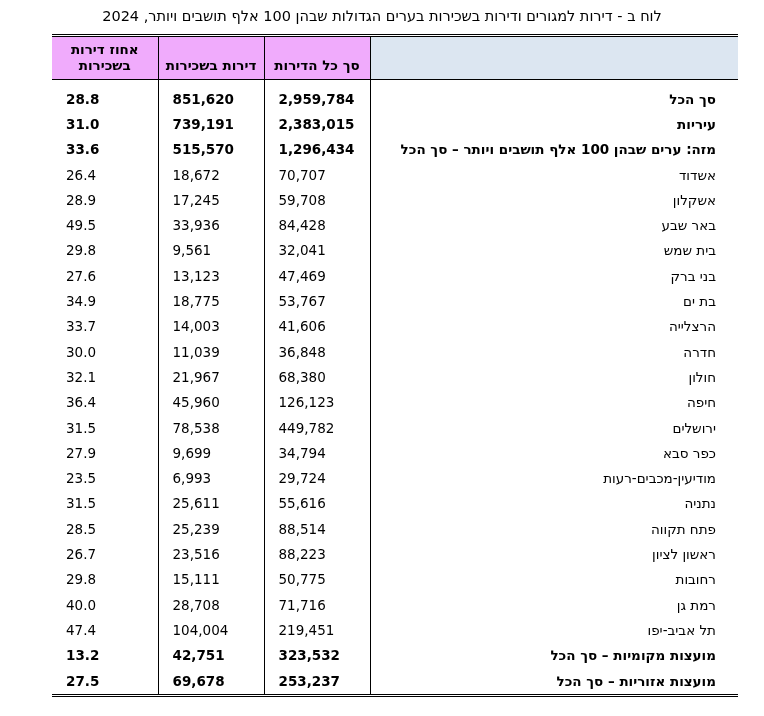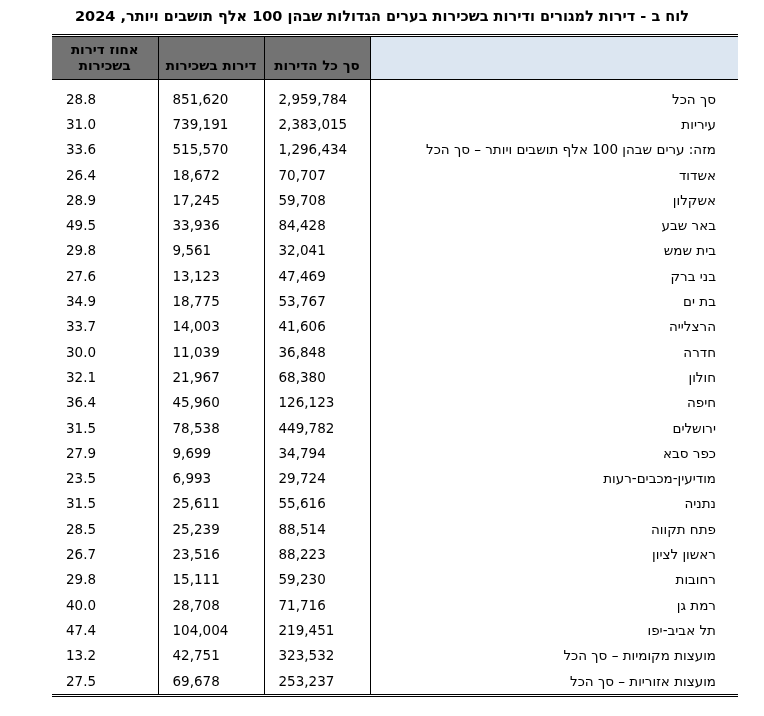--- a/index.html
+++ b/index.html
@@ -23,21 +23,21 @@
 
   
   .table-title {
     position: absolute;
     top: 8px;
     right: 20px;
     width: 724px;
     text-align: center;
     direction: rtl;
     font-size: 14.5px;
-    font-weight: bold;
+    font-weight: normal;
     letter-spacing: 0;
     white-space: nowrap;
   }
 
   
   .table-wrap {
     position: absolute;
     top: 34px;
     left: 52px;
     width: 686px;
@@ -51,21 +51,21 @@
     direction: rtl;
   }
 
   
   table.stat-table thead tr.head-row > * {
     border-top: 3px double #000000;
   }
 
   
   thead th {
-    background: #737373;
+    background: #f0abfc;
     font-size: 13.5px;
     font-weight: bold;
     text-align: center;
     vertical-align: bottom;
     padding: 4px 6px 5px 6px;
     height: 44px;
     box-sizing: border-box;
     border-bottom: 1.6px solid #000000;
     line-height: 1.18;
   }
@@ -98,21 +98,21 @@
   }
 
   td.label {
     text-align: right;
     direction: rtl;
     padding-right: 22px;
     padding-left: 18px;
   }
 
   tr.bold td {
-    font-weight: normal;
+    font-weight: bold;
   }
 
   
   tbody tr.first-body td {
     padding-top: 7px;
     height: 32px;
     line-height: 25px;
     vertical-align: bottom;
   }
 
@@ -260,21 +260,21 @@
             <td class="num">28.5</td>
           </tr>
           <tr>
             <td class="label sep-left">ראשון לציון</td>
             <td class="num sep-left">88,223</td>
             <td class="num sep-left">23,516</td>
             <td class="num">26.7</td>
           </tr>
           <tr>
             <td class="label sep-left">רחובות</td>
-            <td class="num sep-left">59,230</td>
+            <td class="num sep-left">50,775</td>
             <td class="num sep-left">15,111</td>
             <td class="num">29.8</td>
           </tr>
           <tr>
             <td class="label sep-left">רמת גן</td>
             <td class="num sep-left">71,716</td>
             <td class="num sep-left">28,708</td>
             <td class="num">40.0</td>
           </tr>
           <tr>

